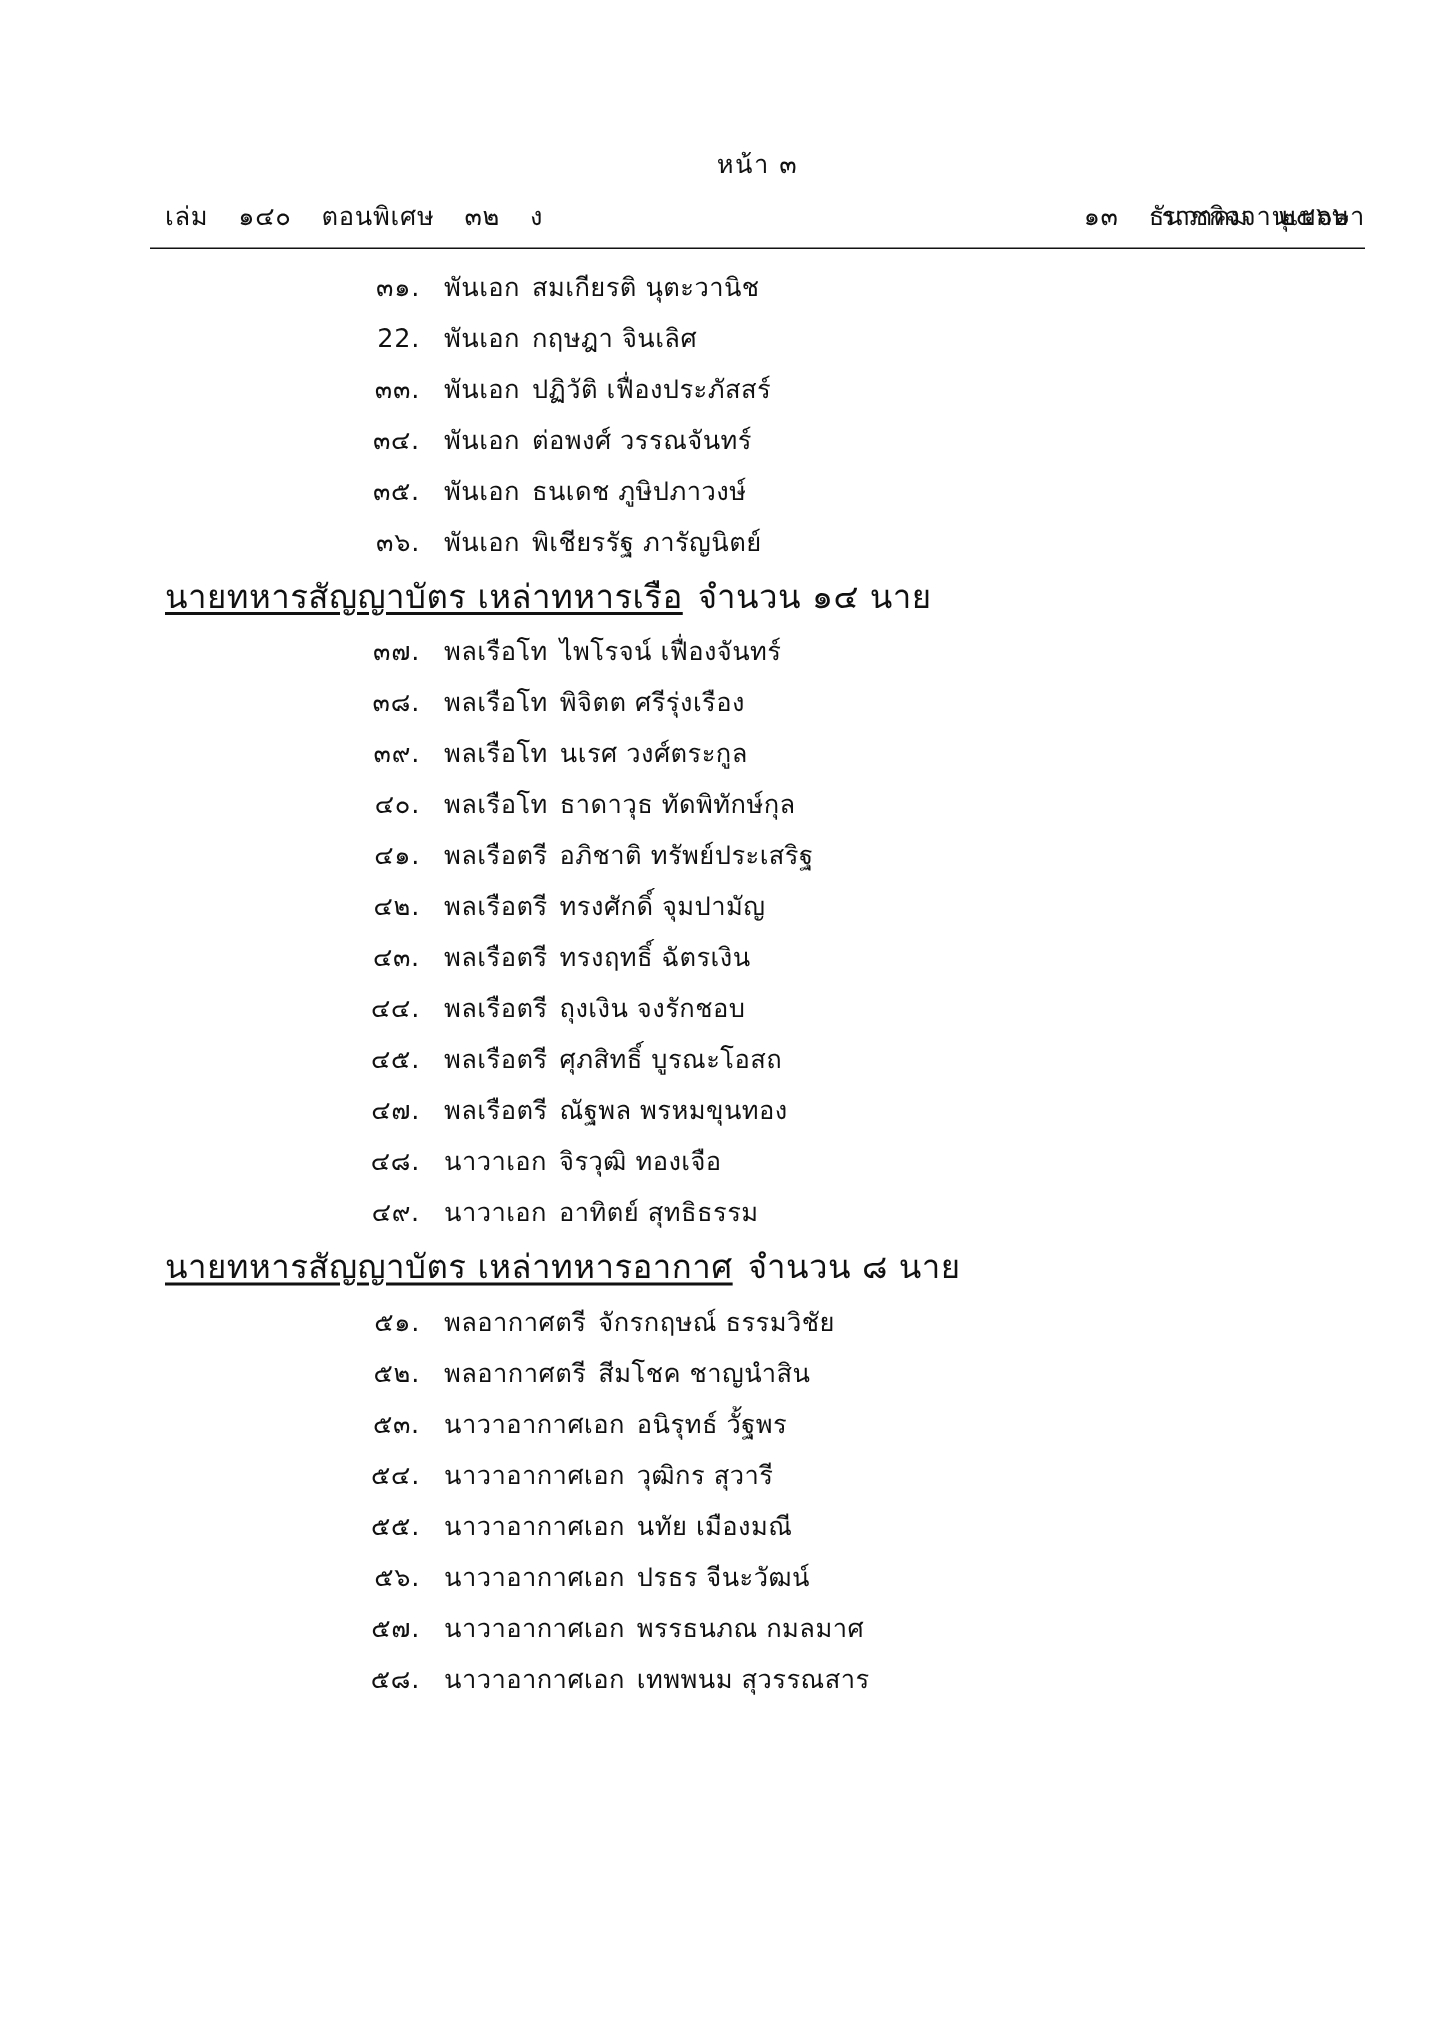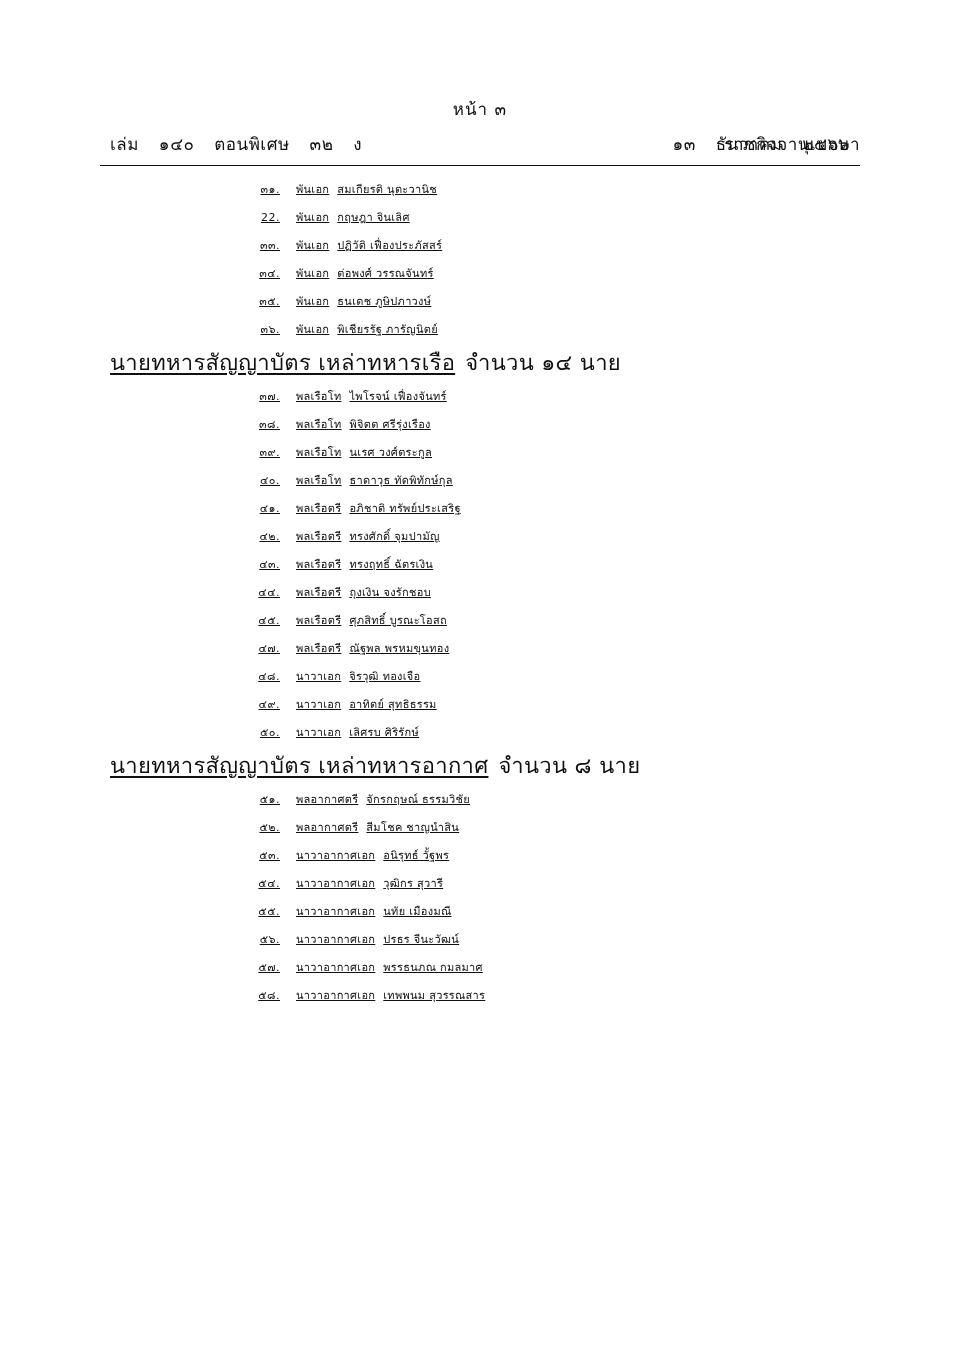--- a/index.html
+++ b/index.html
@@ -11,21 +11,21 @@
     width: 960px;
     height: 1358px;
     font-family: "DejaVu Sans", "Liberation Sans", sans-serif;
     color: #111111;
     position: relative;
   }
   .page {
     width: 960px;
     height: 1358px;
     box-sizing: border-box;
-    padding: 95px 100px 0 100px;
+    padding: 95px 50px 0 100px;
     position: relative;
     border-radius: 26px;
   }
   .page-number {
     text-align: center;
     font-size: 17px;
     letter-spacing: 1px;
     margin-bottom: 8px;
   }
   .masthead {
@@ -55,24 +55,23 @@
     z-index: 2;
   }
   .masthead-right span { margin-left: 14px; }
   .rule {
     border-top: 1.6px solid #111;
     margin: 2px 0 18px 0;
   }
   .entry {
     display: flex;
     align-items: center;
-    font-size: 11px;
+    font-size: 17px;
     line-height: 1;
     margin-bottom: 17px;
-    text-decoration: underline;
   }
   .entry .num {
     width: 62px;
     text-align: right;
     padding-right: 16px;
     flex: 0 0 auto;
     letter-spacing: 0.5px;
   }
   .entry .name {
     letter-spacing: 0.3px;
@@ -184,24 +183,20 @@
         <span class="name"><span class="rank">พลเรือตรี</span><span>ณัฐพล  พรหมขุนทอง</span></span>
       </div>
       <div class="entry indent-1">
         <span class="num">๔๘.</span>
         <span class="name"><span class="rank">นาวาเอก</span><span>จิรวุฒิ  ทองเจือ</span></span>
       </div>
       <div class="entry indent-1">
         <span class="num">๔๙.</span>
         <span class="name"><span class="rank">นาวาเอก</span><span>อาทิตย์  สุทธิธรรม</span></span>
       </div>
-      <div class="entry indent-1">
-        <span class="num">๕๐.</span>
-        <span class="name"><span class="rank">นาวาเอก</span><span>เลิศรบ  ศิริรักษ์</span></span>
-      </div>
       <div class="section-head"><span class="underlined">นายทหารสัญญาบัตร  เหล่าทหารอากาศ</span><span class="count">จำนวน  ๘  นาย</span></div>
       <div class="entry indent-1">
         <span class="num">๕๑.</span>
         <span class="name"><span class="rank">พลอากาศตรี</span><span>จักรกฤษณ์  ธรรมวิชัย</span></span>
       </div>
       <div class="entry indent-1">
         <span class="num">๕๒.</span>
         <span class="name"><span class="rank">พลอากาศตรี</span><span>สีมโชค  ชาญนำสิน</span></span>
       </div>
       <div class="entry indent-1">

